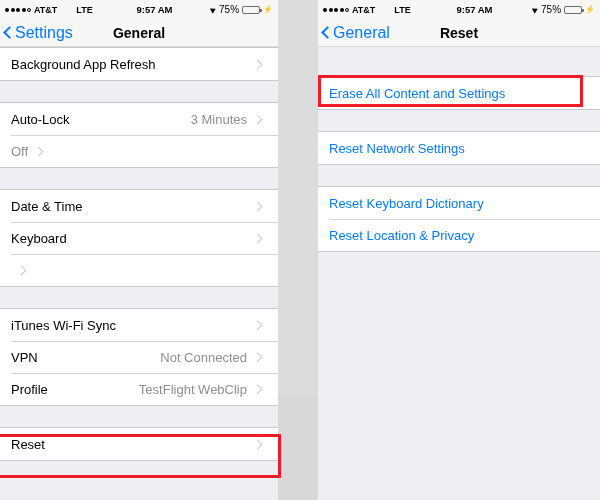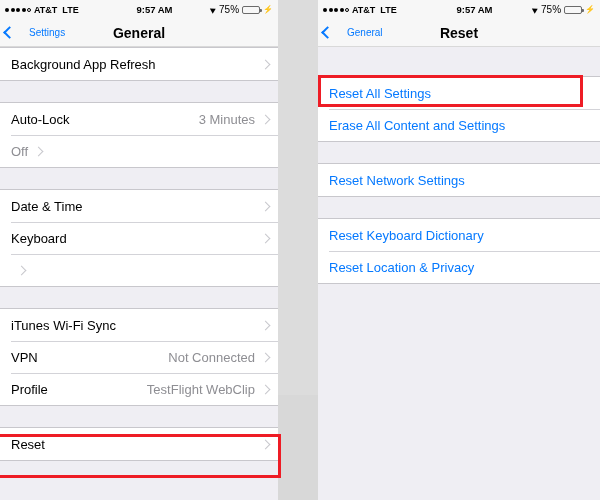--- a/index.html
+++ b/index.html
@@ -65,21 +65,21 @@
     background: #000;
     display: block;
   }
   .dot.hollow {
     background: transparent;
     border: 1px solid #000;
     width: 2px;
     height: 2px;
   }
   .carrier { letter-spacing: 0px; }
-  .network { margin-left: 2px; }
+  .network { margin-left: 16px; }
 
   .status-center {
     position: absolute;
     left: 0;
     right: 0;
     text-align: center;
     font-size: 9.5px;
     font-weight: bold;
     pointer-events: none;
     padding-left: 31px;
@@ -138,24 +138,24 @@
     position: relative;
     height: 27px;
     background: #f7f7f7;
     border-bottom: 1px solid #d9d9d9;
     display: flex;
     align-items: center;
   }
   .nav-back {
     display: flex;
     align-items: center;
-    gap: 14px;
+    gap: 0;
     padding-left: 5px;
     color: #0579ff;
-    font-size: 10px;
+    font-size: 16px;
     cursor: pointer;
     position: relative;
     z-index: 2;
   }
   .chev-back {
     display: inline-block;
     width: 7px;
     height: 7px;
     border-left: 2.4px solid #0579ff;
     border-bottom: 2.4px solid #0579ff;
@@ -186,21 +186,21 @@
   .group {
     background: #ffffff;
     border-top: 1px solid #c8c7cc;
     border-bottom: 1px solid #c8c7cc;
   }
   .row {
     position: relative;
     height: 32px;
     display: flex;
     align-items: center;
-    padding: 0 9px 0 11px;
+    padding: 0 17px 0 11px;
     background: #ffffff;
     box-sizing: border-box;
     cursor: pointer;
   }
   .row + .row::before {
     content: "";
     position: absolute;
     left: 11px;
     right: 0;
     top: 0;
@@ -396,23 +396,20 @@
       </div>
       <div class="nav-title">Reset</div>
     </div>
 
     <div class="list-body">
 
       <div class="gap" style="height:29px"></div>
 
       <div class="group">
         <div class="row action">
-          <span class="row-label">Reset All Settings</span>
-        </div>
-        <div class="row action">
           <span class="row-label">Erase All Content and Settings</span>
         </div>
       </div>
 
       <div class="gap"></div>
 
       <div class="group">
         <div class="row action">
           <span class="row-label">Reset Network Settings</span>
         </div>

